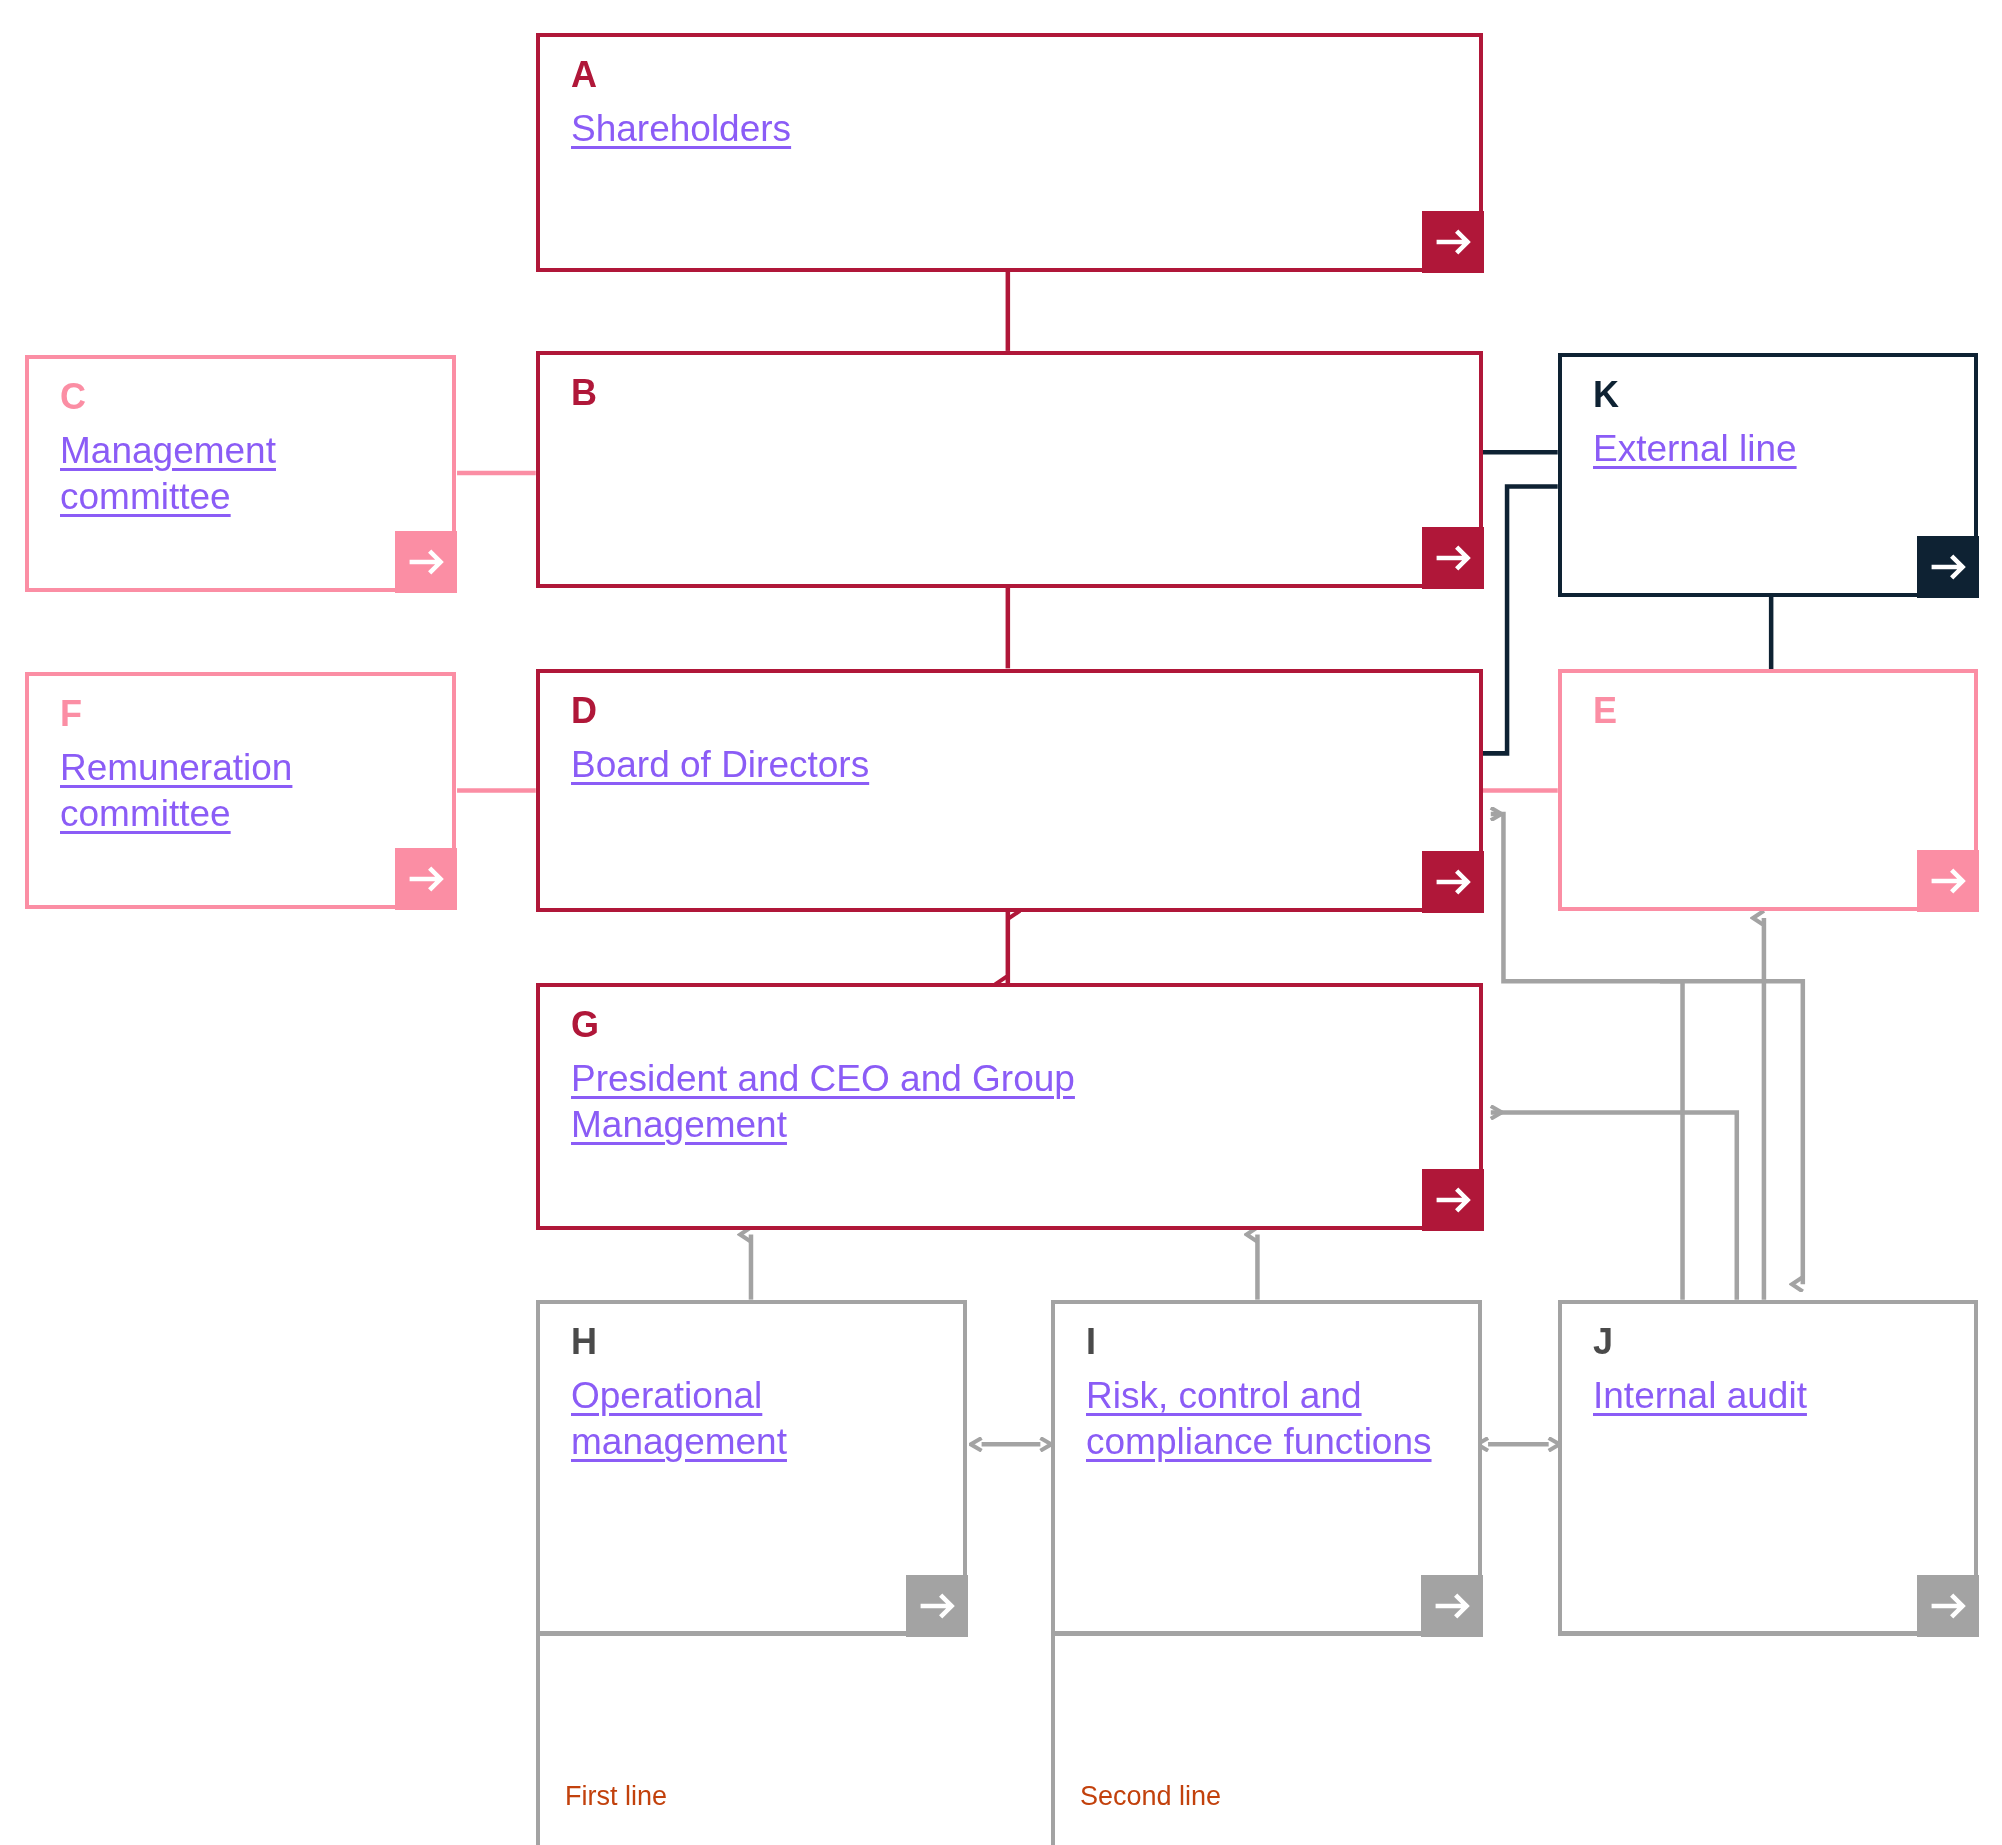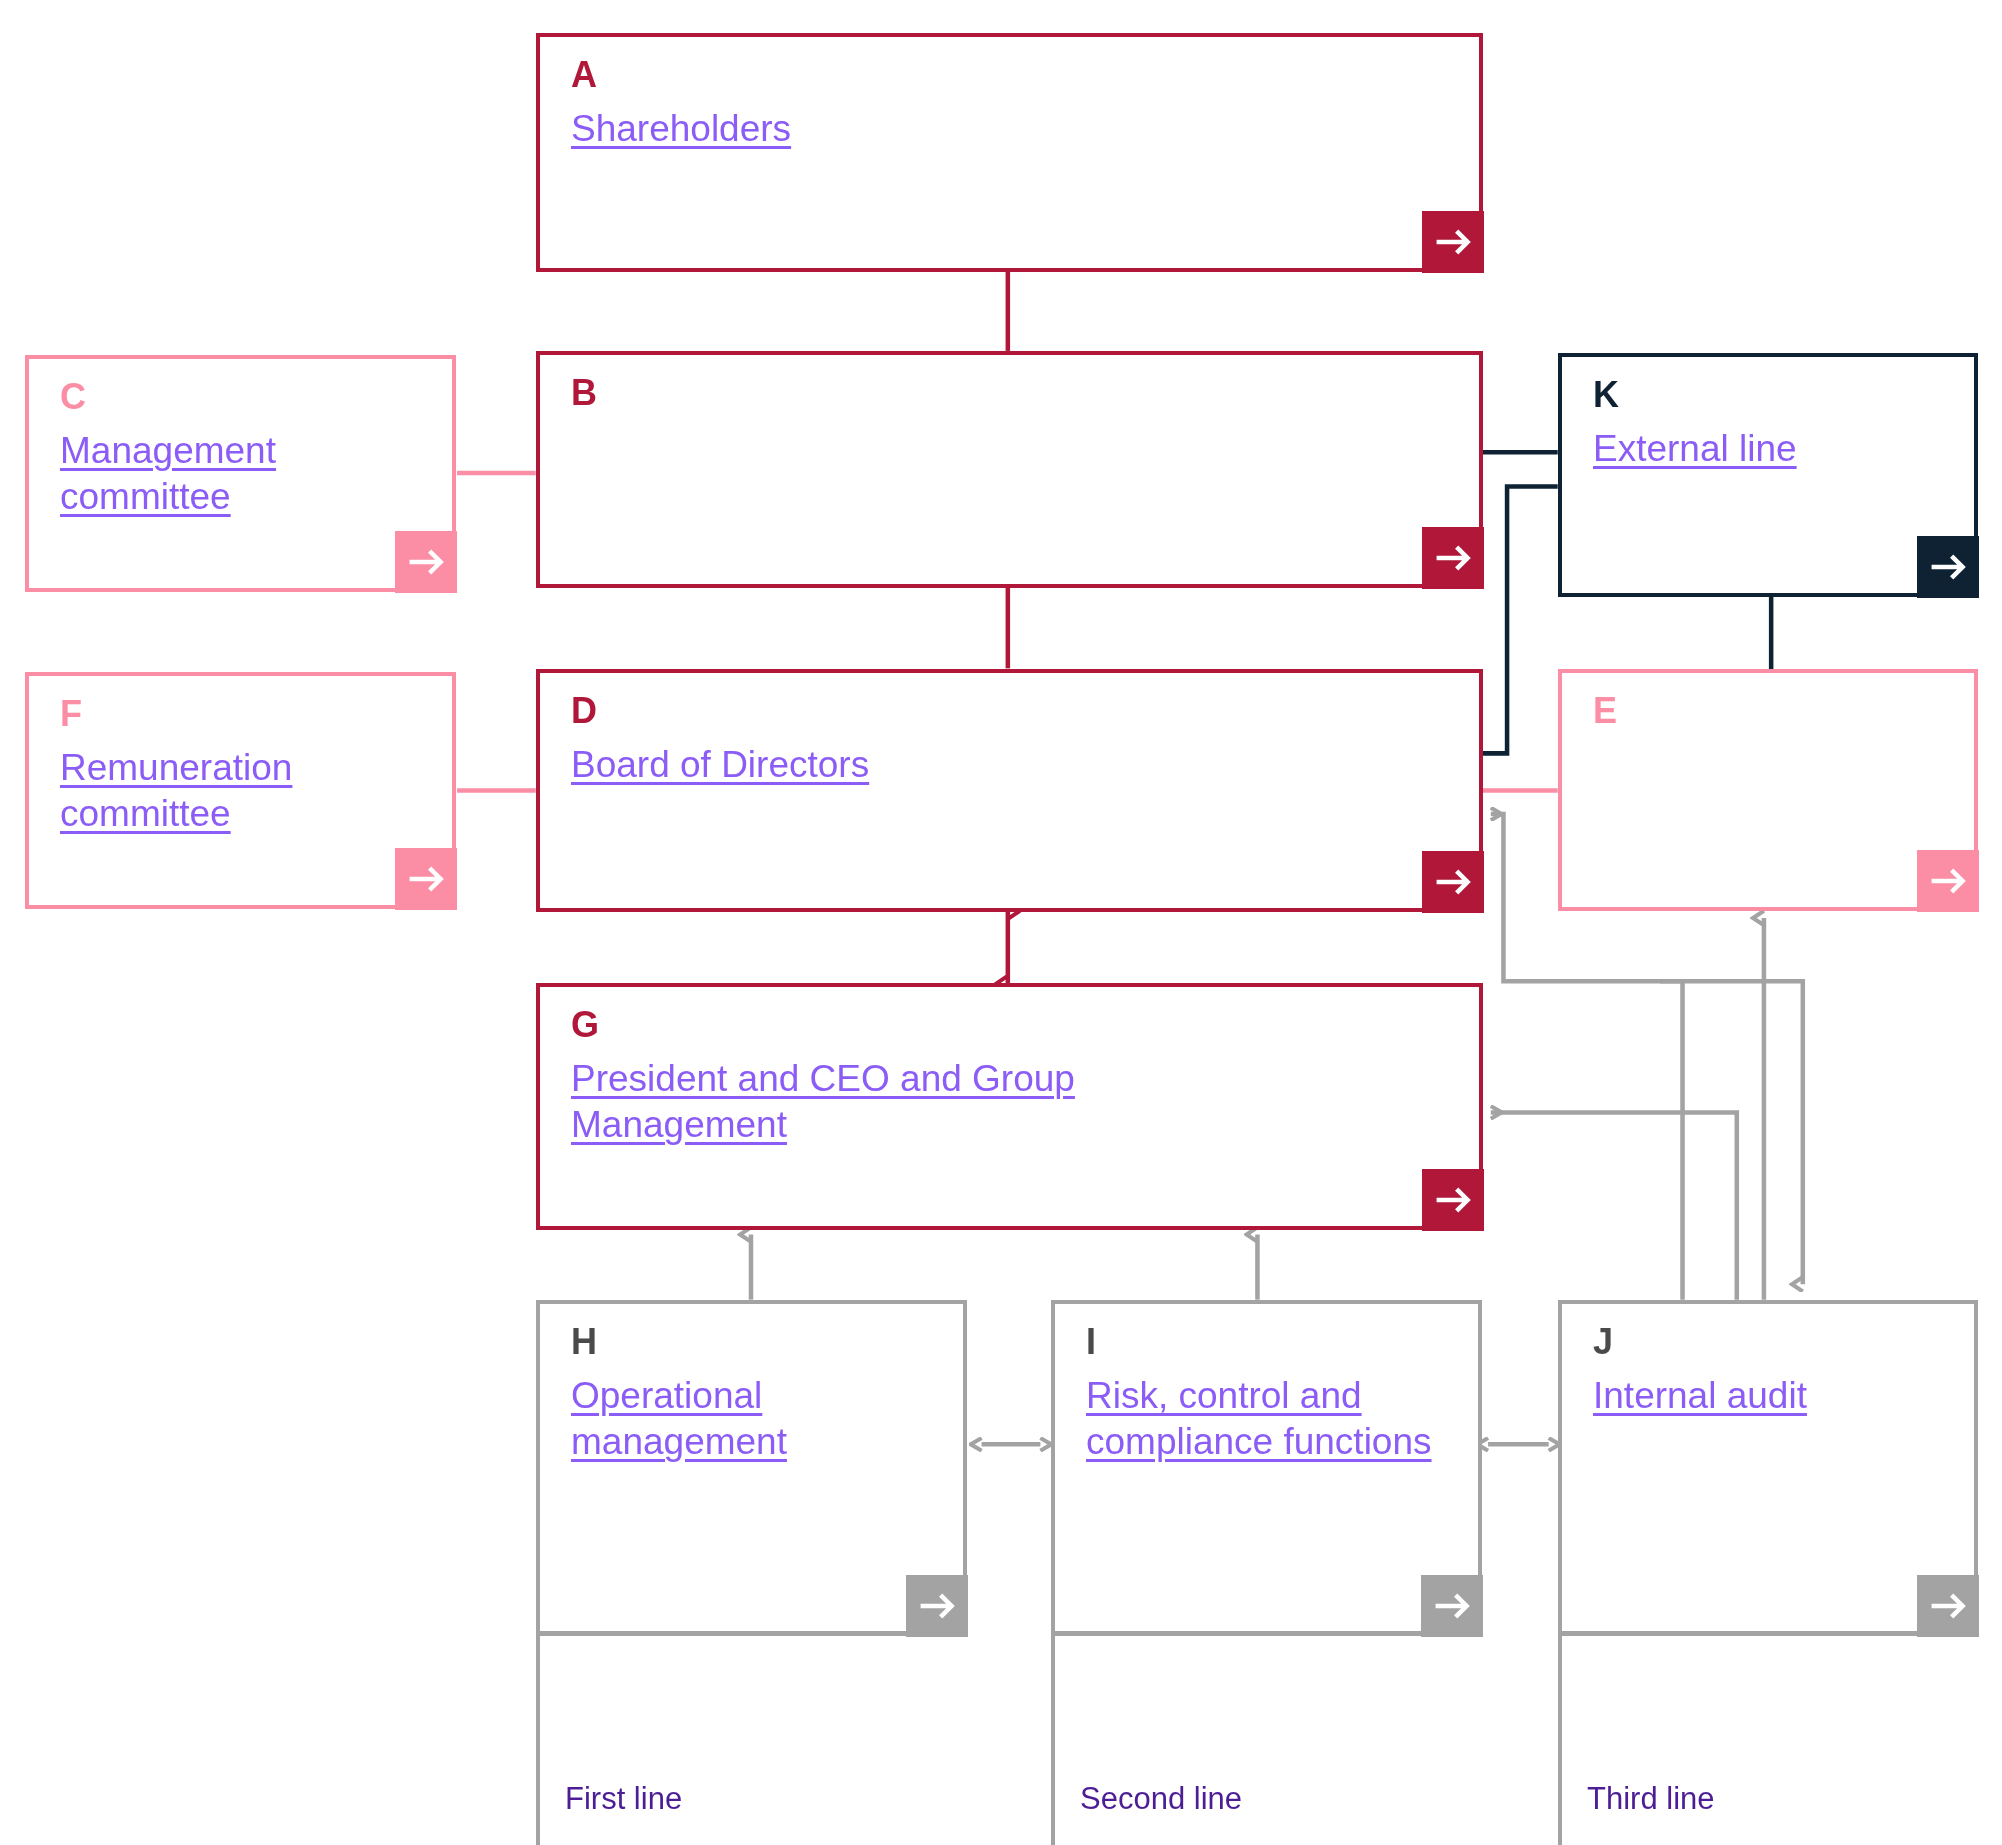--- a/index.html
+++ b/index.html
@@ -87,22 +87,22 @@
     box-sizing: border-box;
     border-left: 4.5px solid #A3A3A3;
   }
   .lane-top {
     position: absolute;
     height: 4.5px;
     background: #A3A3A3;
   }
   .lane-label {
     position: absolute;
-    font-size: 31px;
-    color: #4c1d95;
+    font-size: 27px;
+    color: #c2410c;
     line-height: 1;
     white-space: nowrap;
   }
 </style>
 </head>
 <body>
 
 <div id="stage">
 
   <svg id="wires" viewBox="0 0 2214 2040">
@@ -277,18 +277,15 @@
   <div class="lane" style="left:536px; top:1636px; width:431px; height:210px;">
     <span class="lane-label" style="left:25px; top:147px;">First line</span>
   </div>
 
   <div class="lane-top" style="left:1051px; top:1631px; width:431px;"></div>
   <div class="lane" style="left:1051px; top:1636px; width:431px; height:261px;">
     <span class="lane-label" style="left:25px; top:147px;">Second line</span>
   </div>
 
   <div class="lane-top" style="left:1558px; top:1631px; width:420px;"></div>
-  <div class="lane" style="left:1558px; top:1636px; width:420px; height:210px;">
-    <span class="lane-label" style="left:25px; top:147px;">Third line</span>
-  </div>
 
 </div>
 
 
 </body></html>

